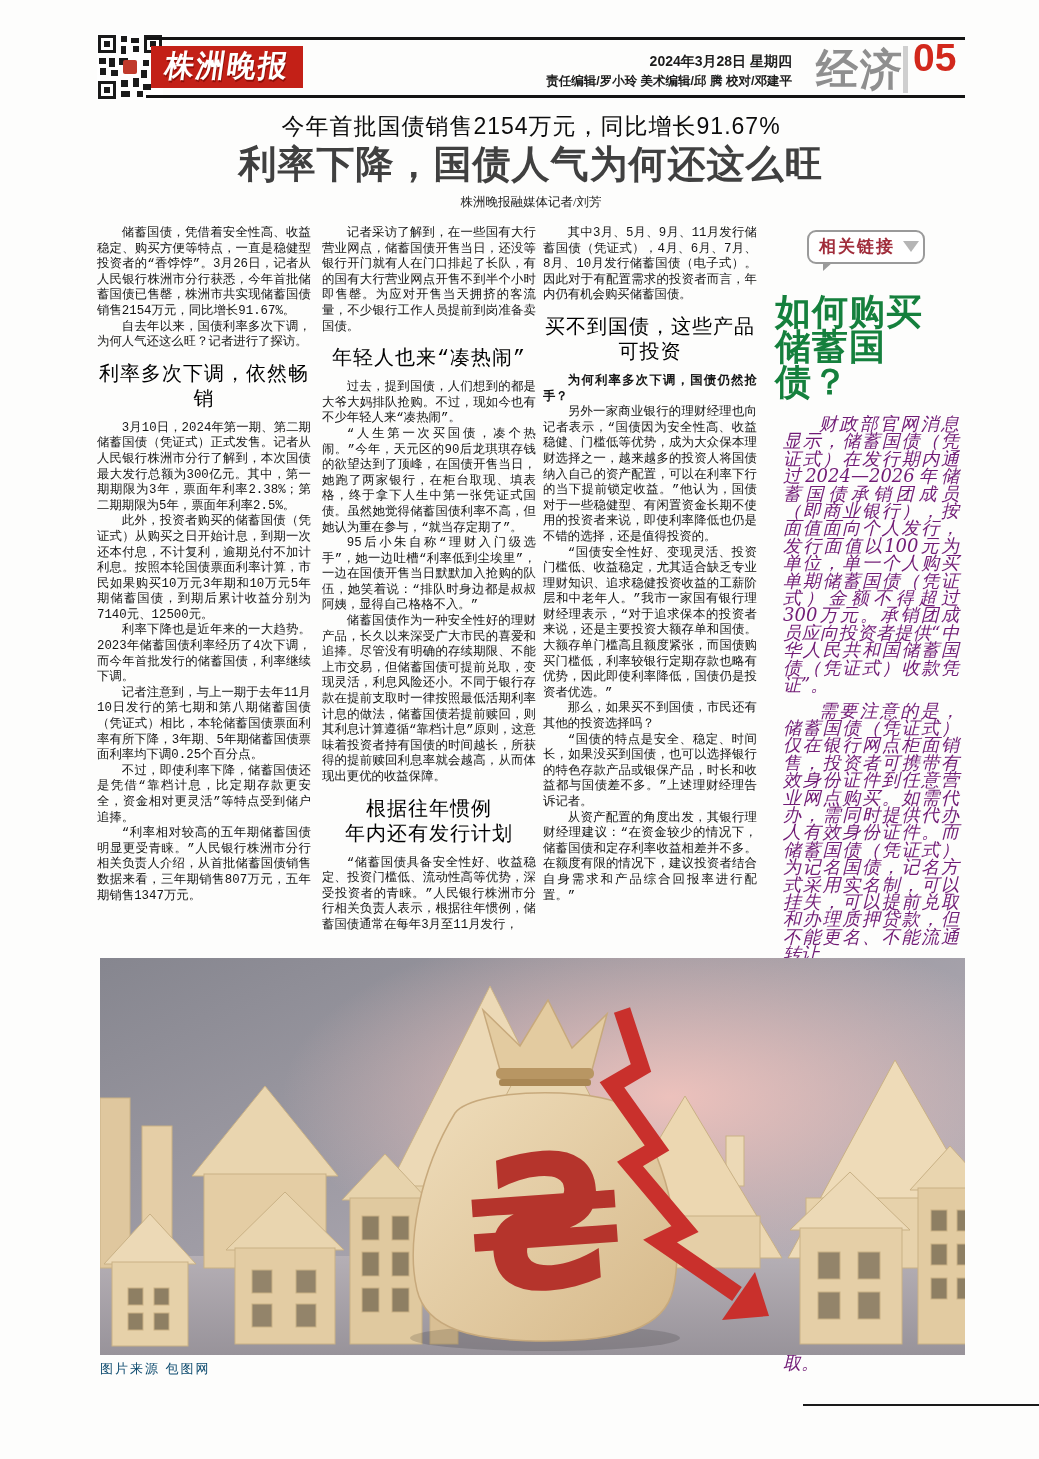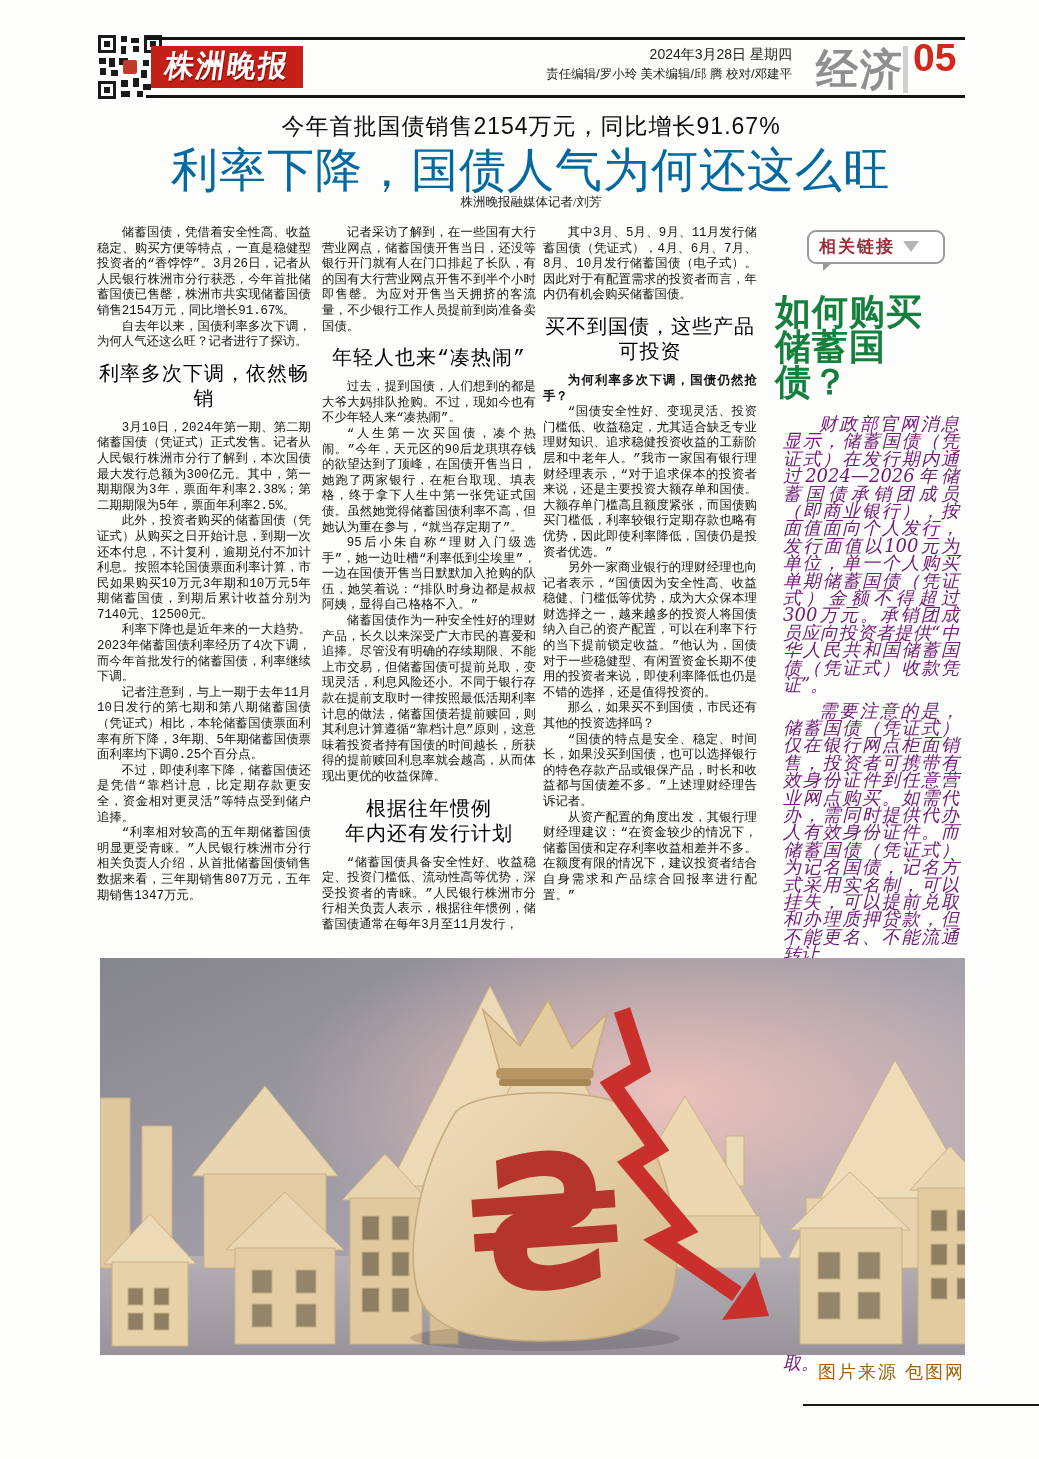--- a/index.html
+++ b/index.html
@@ -3,48 +3,48 @@
 <meta charset="utf-8">
 <style>
   html,body{margin:0;padding:0;background:#e8e8e8;}
   .page{position:relative;width:1039px;height:1459px;background:#fefefdff;background:#fdfdfc;margin:0 auto;overflow:hidden;font-family:"Liberation Serif",serif;}
   
   .qr{position:absolute;left:97px;top:34px;width:66px;height:66px;}
   .rule-top{position:absolute;left:146px;top:37px;width:819px;height:3px;background:#141414;}
   .rule-bottom{position:absolute;left:146px;top:95px;width:819px;height:3px;background:#141414;}
   .logo-box{position:absolute;left:151px;top:46px;width:152px;height:42px;background:#c32017;display:flex;align-items:center;justify-content:center;}
   .logo-text{color:#fff;font-family:"DejaVu Serif",serif;font-weight:bold;font-size:29px;letter-spacing:2px;transform:skewX(-8deg) scaleY(1.05);text-shadow:1px 1px 0 #8f0f08;}
-  .hdr-meta{position:absolute;left:420px;top:44px;width:372px;text-align:right;color:#1c1c1c;line-height:1.5;}
+  .hdr-meta{position:absolute;left:420px;top:51px;width:372px;text-align:right;color:#1c1c1c;line-height:1.5;font-weight:bold;}
   .hdr-date{font-size:14px;font-family:"Liberation Sans",sans-serif;}
   .hdr-editors{font-size:12.5px;font-family:"Liberation Sans",sans-serif;}
   .section-name{position:absolute;left:816px;top:42px;font-size:42px;font-weight:900;color:#8f8f8f;font-family:"Liberation Sans",sans-serif;letter-spacing:2px;transform:scaleY(1.02);}
   .hdr-divider{position:absolute;left:903px;top:46px;width:5px;height:47px;background:#cfcfcf;}
   .page-num{position:absolute;left:913px;top:36px;font-size:39px;font-weight:900;color:#d2281c;font-family:"Liberation Sans",sans-serif;}
   
   .kicker{position:absolute;left:97px;top:111px;width:868px;text-align:center;font-size:23px;color:#0c0c0c;font-family:"Liberation Sans",sans-serif;font-weight:400;letter-spacing:1px;}
-  .main-title{position:absolute;left:97px;top:139px;width:868px;text-align:center;font-size:47px;color:#0369a1;font-family:"Liberation Sans",sans-serif;font-weight:400;letter-spacing:1px;}
+  .main-title{position:absolute;left:97px;top:139px;width:868px;text-align:center;font-size:38px;color:#404040;font-family:"Liberation Sans",sans-serif;font-weight:700;letter-spacing:1px;}
   .byline{position:absolute;left:97px;top:194px;width:868px;text-align:center;font-size:12.5px;color:#1c1c1c;}
   
   .col{position:absolute;top:226px;width:214px;height:712px;overflow:hidden;font-size:12.4px;line-height:15.6px;text-align:justify;color:#141414;font-family:Liberation Mono, monospace;}
   .col p{margin:0;text-indent:2em;}
   .c1{left:97px;} .c2{left:322px;} .c3{left:543px;}
   .colhead{font-size:20px;text-align:center;margin:11px 0 9px;letter-spacing:1px;color:#000;font-weight:400;line-height:1.25;}
   .lead-q{font-weight:bold;}
   
   .sidebar{position:absolute;left:775px;top:230px;width:192px;}
-  .tag-box{position:relative;margin-left:32px;display:inline-flex;align-items:center;gap:8px;border:2px solid #9a9a9a;border-radius:9px;padding:3px 24px 4px 10px;background:#fff;}
+  .tag-box{position:relative;margin-left:32px;display:inline-flex;align-items:center;gap:8px;border:2px solid #9a9a9a;border-radius:9px;padding:3px 4px 4px 10px;background:#fff;}
   .tag-box:after{content:"";position:absolute;left:14px;bottom:-9px;width:0;height:0;border-left:10px solid #9a9a9a;border-bottom:9px solid transparent;}
   .tag-text{color:#a02c3a;font-weight:bold;font-size:17px;letter-spacing:2px;}
   .tag-tri{width:0;height:0;border-left:8px solid transparent;border-right:8px solid transparent;border-top:11px solid #b5b5b5;}
   .sb-title{margin:30px 0 0 0;width:170px;font-size:36px;line-height:35px;font-weight:bold;color:#15803d;font-family:"DejaVu Serif",serif;letter-spacing:1px;}
   .sb-body{margin-top:16px;}
   .sb-body p{margin:8px;font-size:18px;line-height:17.4px;text-indent:2em;text-align:justify;font-style:italic;font-family:"DejaVu Serif",serif;color:#701a75;}
   
   .photo{position:absolute;left:100px;top:958px;width:865px;height:397px;}
-  .caption{position:absolute;left:100px;top:1360px;width:865px;text-align:right;font-size:18px;color:#a16207;font-family:"Liberation Sans",sans-serif;letter-spacing:2px;}
+  .caption{position:absolute;left:100px;top:1360px;width:865px;text-align:left;font-size:13px;color:#0c4a6e;font-family:"Liberation Sans",sans-serif;letter-spacing:2px;}
   .bottom-rule{position:absolute;left:803px;top:1404px;width:236px;height:2px;background:#1a1a1a;}
 </style>
 </head>
 <body>
 
 <div class="page">
 
   <svg class="qr" viewBox="0 0 66 66">
     <rect width="66" height="66" fill="#fff"></rect>
     <g fill="#1a1a1a">
@@ -127,22 +127,22 @@
       <div>根据往年惯例</div>
       <div>年内还有发行计划</div>
     </div>
     <p>“储蓄国债具备安全性好、收益稳定、投资门槛低、流动性高等优势，深受投资者的青睐。”人民银行株洲市分行相关负责人表示，根据往年惯例，储蓄国债通常在每年3月至11月发行，</p>
   </div>
 
   <div class="col c3">
     <p>其中3月、5月、9月、11月发行储蓄国债（凭证式），4月、6月、7月、8月、10月发行储蓄国债（电子式）。因此对于有配置需求的投资者而言，年内仍有机会购买储蓄国债。</p>
     <div class="colhead">买不到国债，这些产品可投资</div>
     <p class="lead-q">为何利率多次下调，国债仍然抢手？</p>
+    <p>另外一家商业银行的理财经理也向记者表示，“国债因为安全性高、收益稳健、门槛低等优势，成为大众保本理财选择之一，越来越多的投资人将国债纳入自己的资产配置，可以在利率下行的当下提前锁定收益。”他认为，国债对于一些稳健型、有闲置资金长期不使用的投资者来说，即使利率降低也仍是不错的选择，还是值得投资的。</p>
     <p>“国债安全性好、变现灵活、投资门槛低、收益稳定，尤其适合缺乏专业理财知识、追求稳健投资收益的工薪阶层和中老年人。”我市一家国有银行理财经理表示，“对于追求保本的投资者来说，还是主要投资大额存单和国债。大额存单门槛高且额度紧张，而国债购买门槛低，利率较银行定期存款也略有优势，因此即使利率降低，国债仍是投资者优选。”</p>
-    <p>另外一家商业银行的理财经理也向记者表示，“国债因为安全性高、收益稳健、门槛低等优势，成为大众保本理财选择之一，越来越多的投资人将国债纳入自己的资产配置，可以在利率下行的当下提前锁定收益。”他认为，国债对于一些稳健型、有闲置资金长期不使用的投资者来说，即使利率降低也仍是不错的选择，还是值得投资的。</p>
     <p>那么，如果买不到国债，市民还有其他的投资选择吗？</p>
     <p>“国债的特点是安全、稳定、时间长，如果没买到国债，也可以选择银行的特色存款产品或银保产品，时长和收益都与国债差不多。”上述理财经理告诉记者。</p>
     <p>从资产配置的角度出发，其银行理财经理建议：“在资金较少的情况下，储蓄国债和定存利率收益相差并不多。在额度有限的情况下，建议投资者结合自身需求和产品综合回报率进行配置。”</p>
   </div>
 
   <div class="sidebar">
     <div class="tag-box">
       <span class="tag-text">相关链接</span>
       <span class="tag-tri"></span>
     </div>

